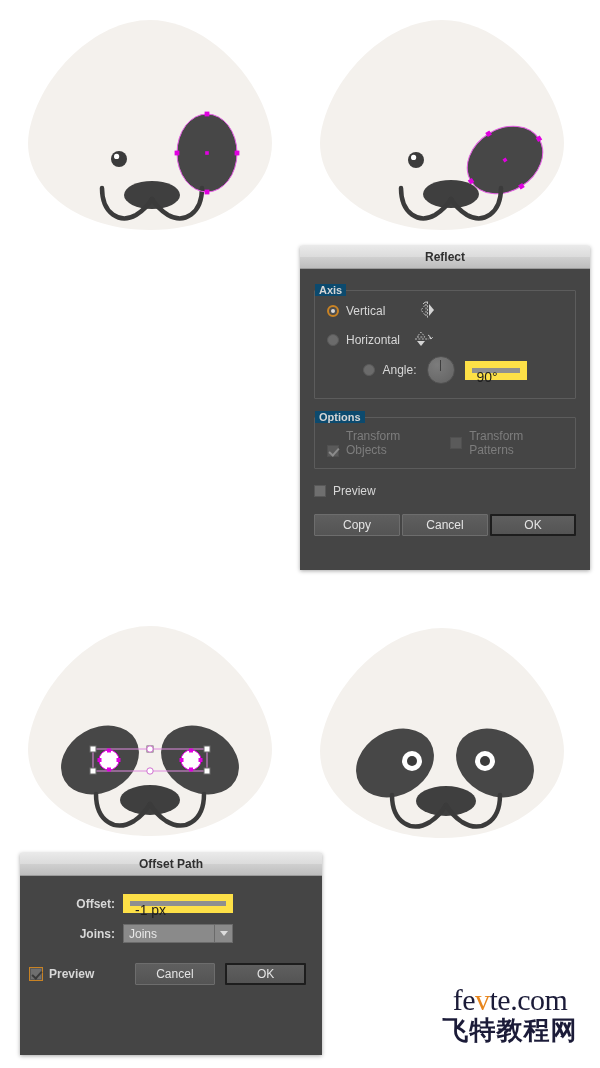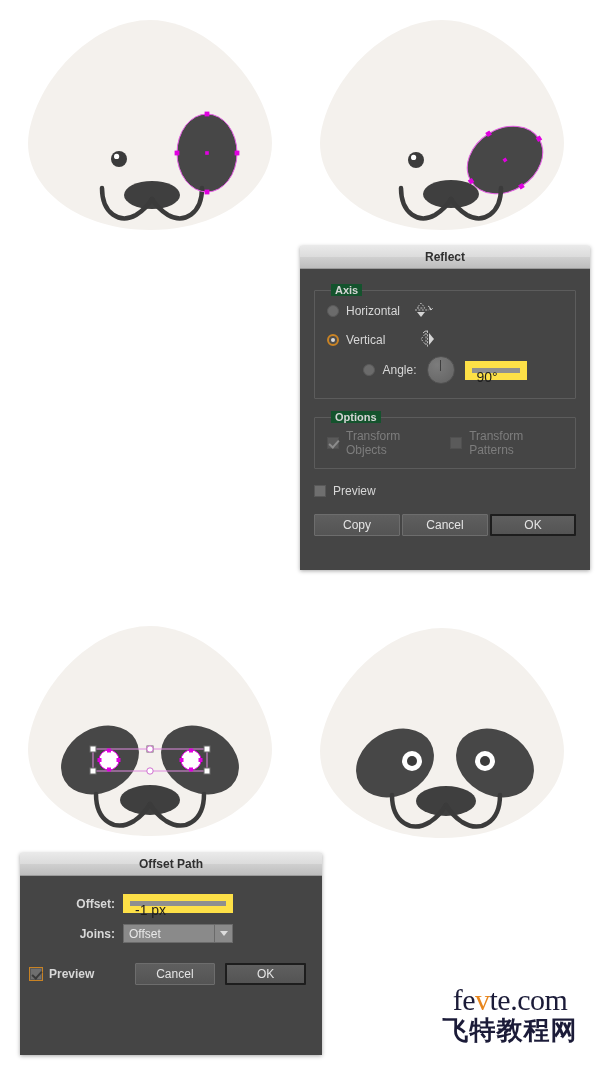--- a/index.html
+++ b/index.html
@@ -48,22 +48,22 @@
   .group {
     border: 1px solid #5c5c5c;
     border-radius: 1px;
     margin-top: 9px;
     padding: 10px 12px 10px 12px;
     position: relative;
   }
   .group-legend {
     position: absolute;
     top: -7px;
-    left: 16px;
-    background: #14532d;
+    left: 0;
+    background: #0c4a6e;
     padding: 0 4px;
     font-size: 11px;
     font-weight: bold;
     color: #d5d5d5;
   }
 
   .row { display: flex; align-items: center; }
   .row + .row { margin-top: 9px; }
 
   
@@ -333,59 +333,59 @@
   <div class="dialog" style="left:300px; top:246px; width:290px; height:324px;">
     <div class="dialog-titlebar">
       <span>Reflect</span>
     </div>
     <div class="dialog-body">
 
       <div class="group" style="padding-bottom:14px;">
         <span class="group-legend">Axis</span>
 
         <div class="row">
+          <span class="radio checked"></span>
+          <span class="radio-label">Vertical</span>
+          <span style="margin-left:33px;">
+            <svg width="20" height="18" viewBox="0 0 20 18">
+              <path d="M8 3 L8 15 L3 9 Z" fill="none" stroke="#b9b9b9" stroke-width="1" stroke-dasharray="2 1.4"></path>
+              <path d="M11 3 L11 15 L16 9 Z" fill="#d4d4d4"></path>
+              <path d="M9.5 1 L9.5 17" stroke="#b9b9b9" stroke-width="1" stroke-dasharray="2 1.4"></path>
+              <path d="M5 3 A5 5 0 0 1 10 1" fill="none" stroke="#cfcfcf" stroke-width="1"></path>
+            </svg>
+          </span>
+        </div>
+
+        <div class="row">
           <span class="radio"></span>
           <span class="radio-label">Horizontal</span>
           <span style="margin-left:14px;">
             <svg width="20" height="18" viewBox="0 0 20 18">
               <path d="M3 7 L11 7 L7 2 Z" fill="none" stroke="#b9b9b9" stroke-width="1" stroke-dasharray="2 1.4"></path>
               <path d="M3 11 L11 11 L7 16 Z" fill="#d4d4d4"></path>
               <path d="M1 9 L15 9" stroke="#b9b9b9" stroke-width="1" stroke-dasharray="2 1.4"></path>
               <path d="M14 5 A5 5 0 0 1 17 9 L15.2 7.6 M17 9 L18.6 7.2" fill="none" stroke="#cfcfcf" stroke-width="1"></path>
             </svg>
           </span>
         </div>
 
-        <div class="row">
-          <span class="radio checked"></span>
-          <span class="radio-label">Vertical</span>
-          <span style="margin-left:33px;">
-            <svg width="20" height="18" viewBox="0 0 20 18">
-              <path d="M8 3 L8 15 L3 9 Z" fill="none" stroke="#b9b9b9" stroke-width="1" stroke-dasharray="2 1.4"></path>
-              <path d="M11 3 L11 15 L16 9 Z" fill="#d4d4d4"></path>
-              <path d="M9.5 1 L9.5 17" stroke="#b9b9b9" stroke-width="1" stroke-dasharray="2 1.4"></path>
-              <path d="M5 3 A5 5 0 0 1 10 1" fill="none" stroke="#cfcfcf" stroke-width="1"></path>
-            </svg>
-          </span>
-        </div>
-
         <div class="row" style="margin-top:6px;justify-content:center;">
           <span class="radio"></span>
           <span class="radio-label">Angle:</span>
           <span class="dial" style="margin-left:10px;">
             <span class="needle"></span>
           </span>
           <span class="field" style="width:62px; margin-left:10px;">90°</span>
         </div>
       </div>
 
       <div class="group" style="margin-top:18px; padding:11px 12px;">
         <span class="group-legend">Options</span>
         <div class="row">
-          <span class="disabled" style="display:flex; align-items:center;">
+          <span class="disabled" style="display:flex; align-items:flex-end;">
             <span class="cbox checked"></span>
             <span class="cbox-label">Transform Objects</span>
           </span>
           <span class="disabled" style="display:flex; align-items:center; margin-left:14px;">
             <span class="cbox"></span>
             <span class="cbox-label">Transform Patterns</span>
           </span>
         </div>
       </div>
 
@@ -409,21 +409,21 @@
     <div class="dialog-body" style="padding:18px 16px 12px 10px;">
 
       <div class="row">
         <span class="label-right" style="width:85px;">Offset:</span>
         <span class="field" style="width:110px; margin-left:8px;">-1 px</span>
       </div>
 
       <div class="row" style="margin-top:11px;">
         <span class="label-right" style="width:85px;">Joins:</span>
         <span class="select" style="width:110px; margin-left:8px;">
-          <span class="val">Offset</span>
+          <span class="val">Joins</span>
           <span class="arrowbox">
             <span class="arrow"></span>
           </span>
         </span>
       </div>
 
 
       <div class="row" style="margin-top:20px;">
         <span style="display:flex; align-items:center; width:110px;">
           <span class="cbox checked focus"></span>

